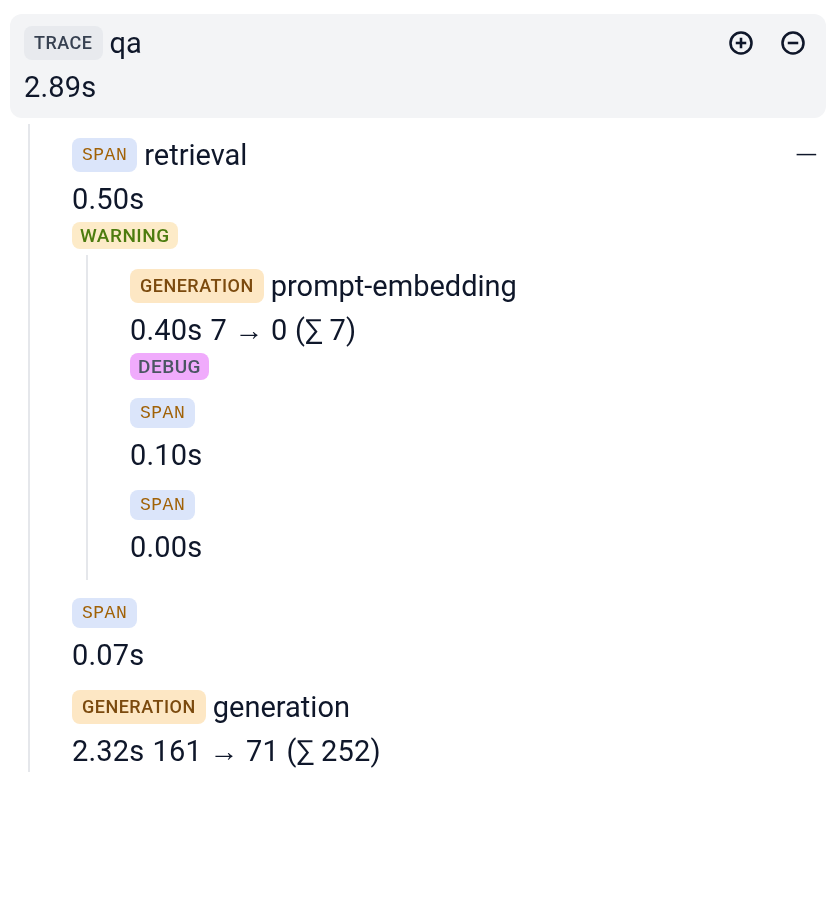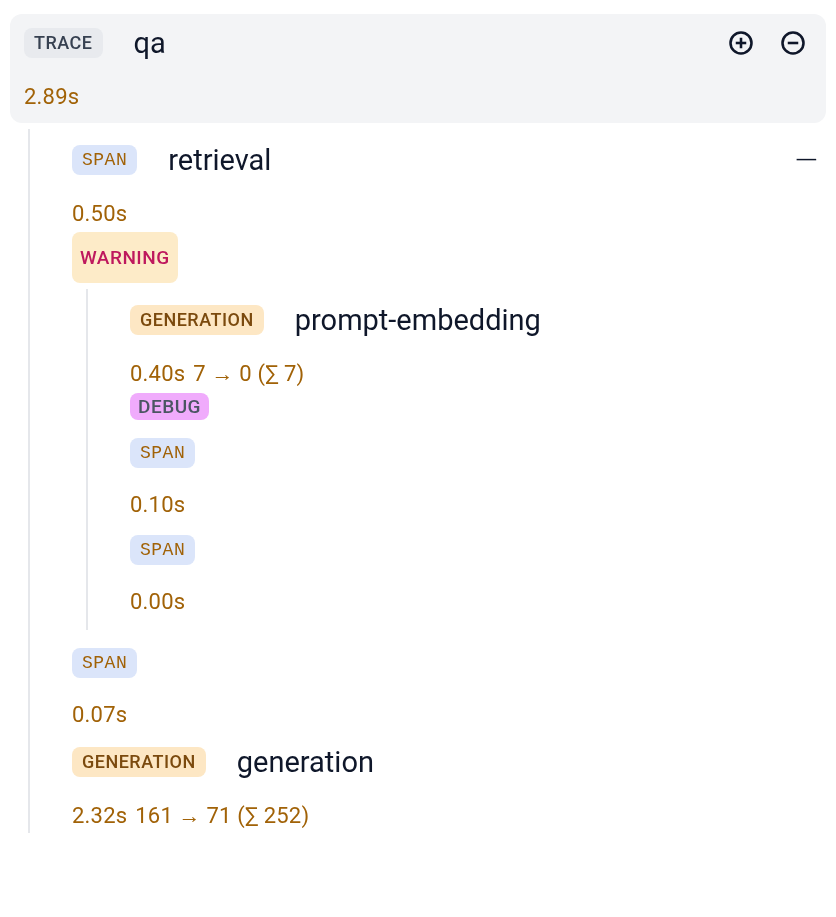--- a/index.html
+++ b/index.html
@@ -23,50 +23,49 @@
     display: flex;
     align-items: center;
   }
   .row-top {
     justify-content: space-between;
     width: 100%;
   }
 
   .left-group {
     display: flex;
-    align-items: center;
-    gap: 31px;
+    gap: 7px;
   }
 
   .badge {
     display: inline-flex;
     align-items: center;
     font-weight: 500;
     font-size: 18px;
     letter-spacing: 0.5px;
     padding: 6px 10px;
     border-radius: 8px;
     line-height: 1;
   }
   .badge-trace { background: #e8eaee; color: #374151; }
   .badge-span { background: #dbe5fa; color: #a16207; font-family: Liberation Mono, monospace; }
   .badge-gen  { background: #fde7c4; color: #7b4a0e; }
-  .badge-warn { background: #fdebc8; color: #be185d; padding: 16px 8px; font-size: 19px; }
+  .badge-warn { background: #fdebc8; color: #4d7c0f; padding: 4px 8px; font-size: 19px; }
   .badge-debug{ background: #f0abfc; color: #4b5563; padding: 4px 8px; font-size: 19px; }
 
   .node-title {
     font-size: 29px;
     font-weight: 400;
     color: #0f172a;
   }
 
   .metrics {
-    margin-top: 24px;
-    color: #a16207;
-    font-size: 22px;
+    margin-top: 10px;
+    color: #0f172a;
+    font-size: 29px;
     font-weight: 400;
     letter-spacing: 0.2px;
   }
   .metrics-inline {
     display: inline-flex;
     gap: 8px;
     align-items: baseline;
   }
 
   .tree {

